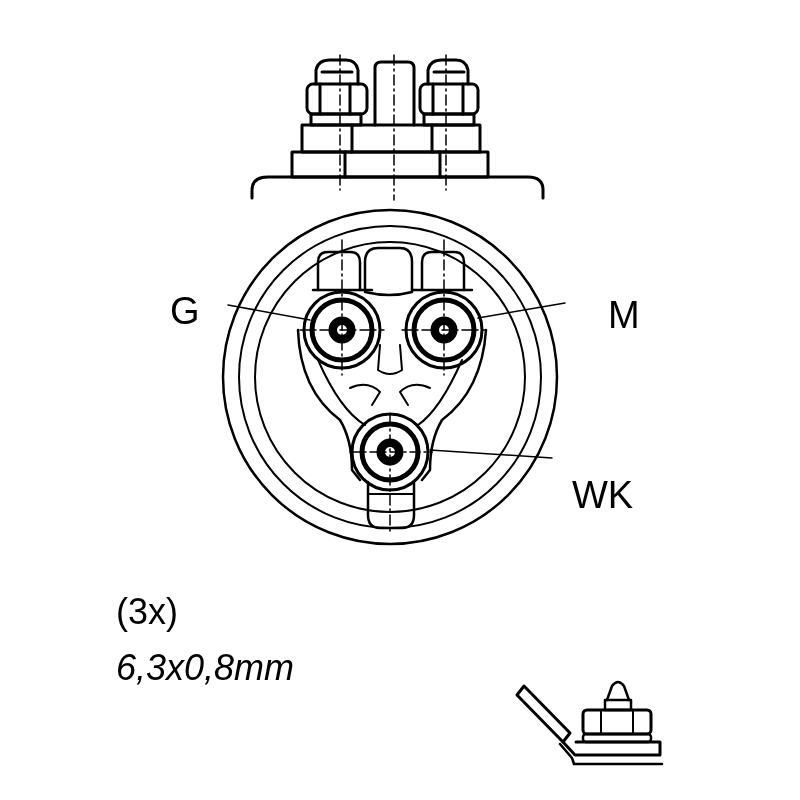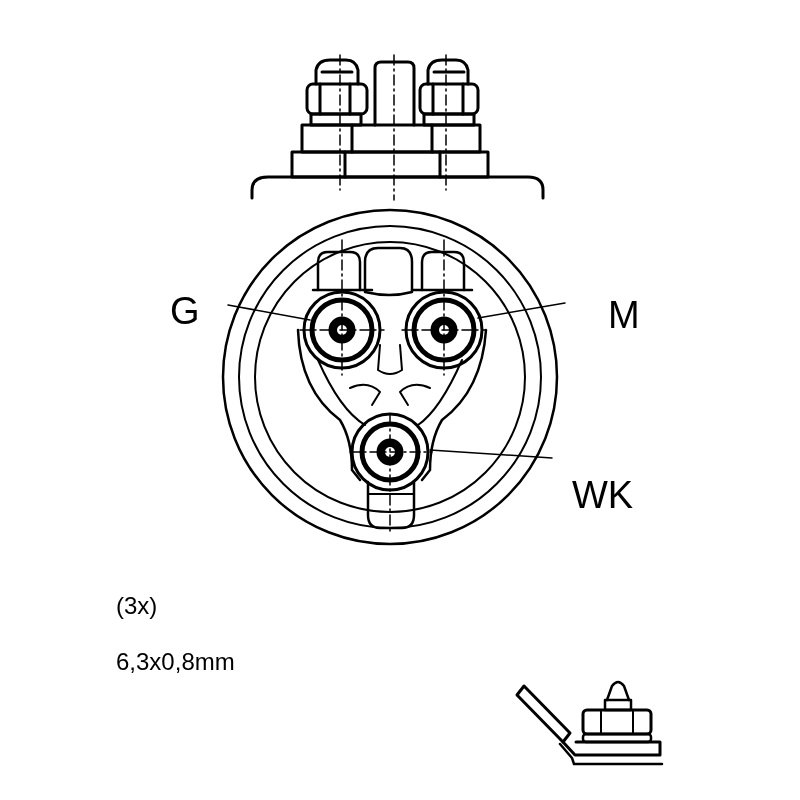--- a/index.html
+++ b/index.html
@@ -30,27 +30,27 @@
       color: #000;
       white-space: nowrap;
     }
     #lbl-g { left: 170px; top: 292px; }
     #lbl-m { left: 608px; top: 296px; }
     #lbl-wk { left: 572px; top: 476px; }
     .note {
       position: absolute;
       left: 116px;
       font-family: "Liberation Sans", sans-serif;
-      font-size: 24px;
+      font-size: 36px;
       line-height: 1;
       color: #000;
       white-space: nowrap;
     }
     #note-1 { top: 594px; }
-    #note-2 { top: 650px; }
+    #note-2 { top: 650px; font-style: italic; }
   </style>
 </head>
 <body>
 
 <svg class="drawing" viewBox="0 0 800 800" xmlns="http://www.w3.org/2000/svg" fill="none" stroke="#000" stroke-width="3" stroke-linejoin="round" stroke-linecap="round">
 
   <g>
 
     <path d="M252 198 L252 190 Q252 177 268 177 L528 177 Q543 177 543 190 L543 198"></path>
 

